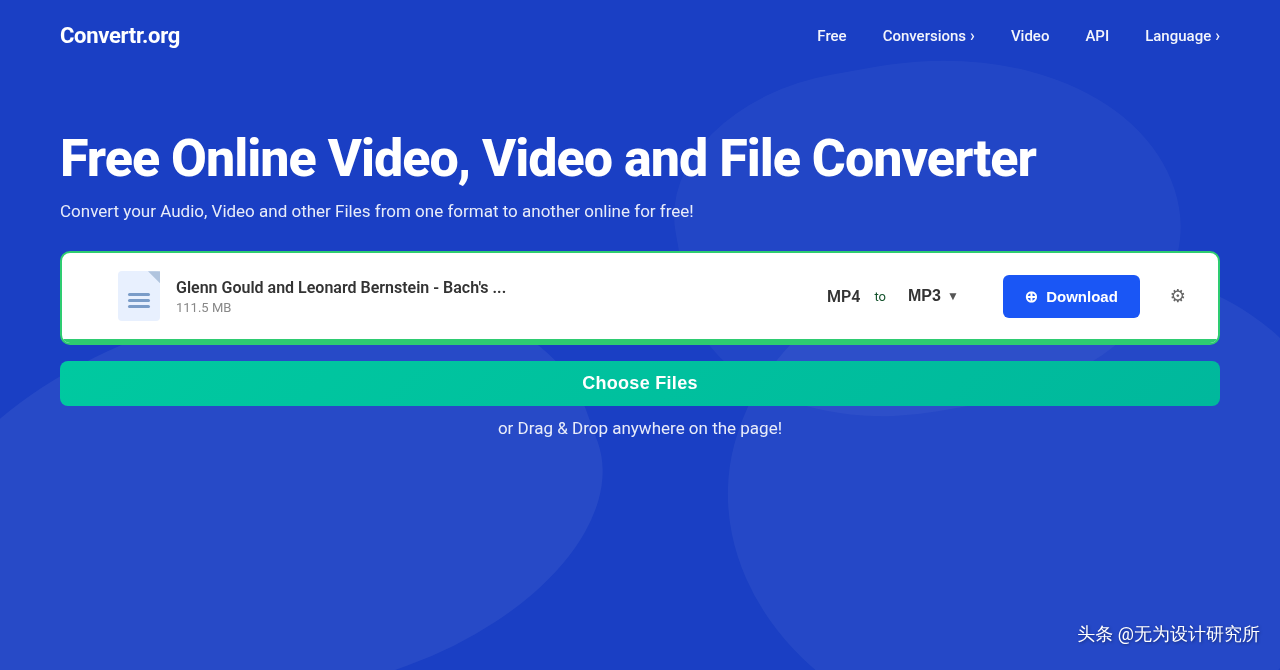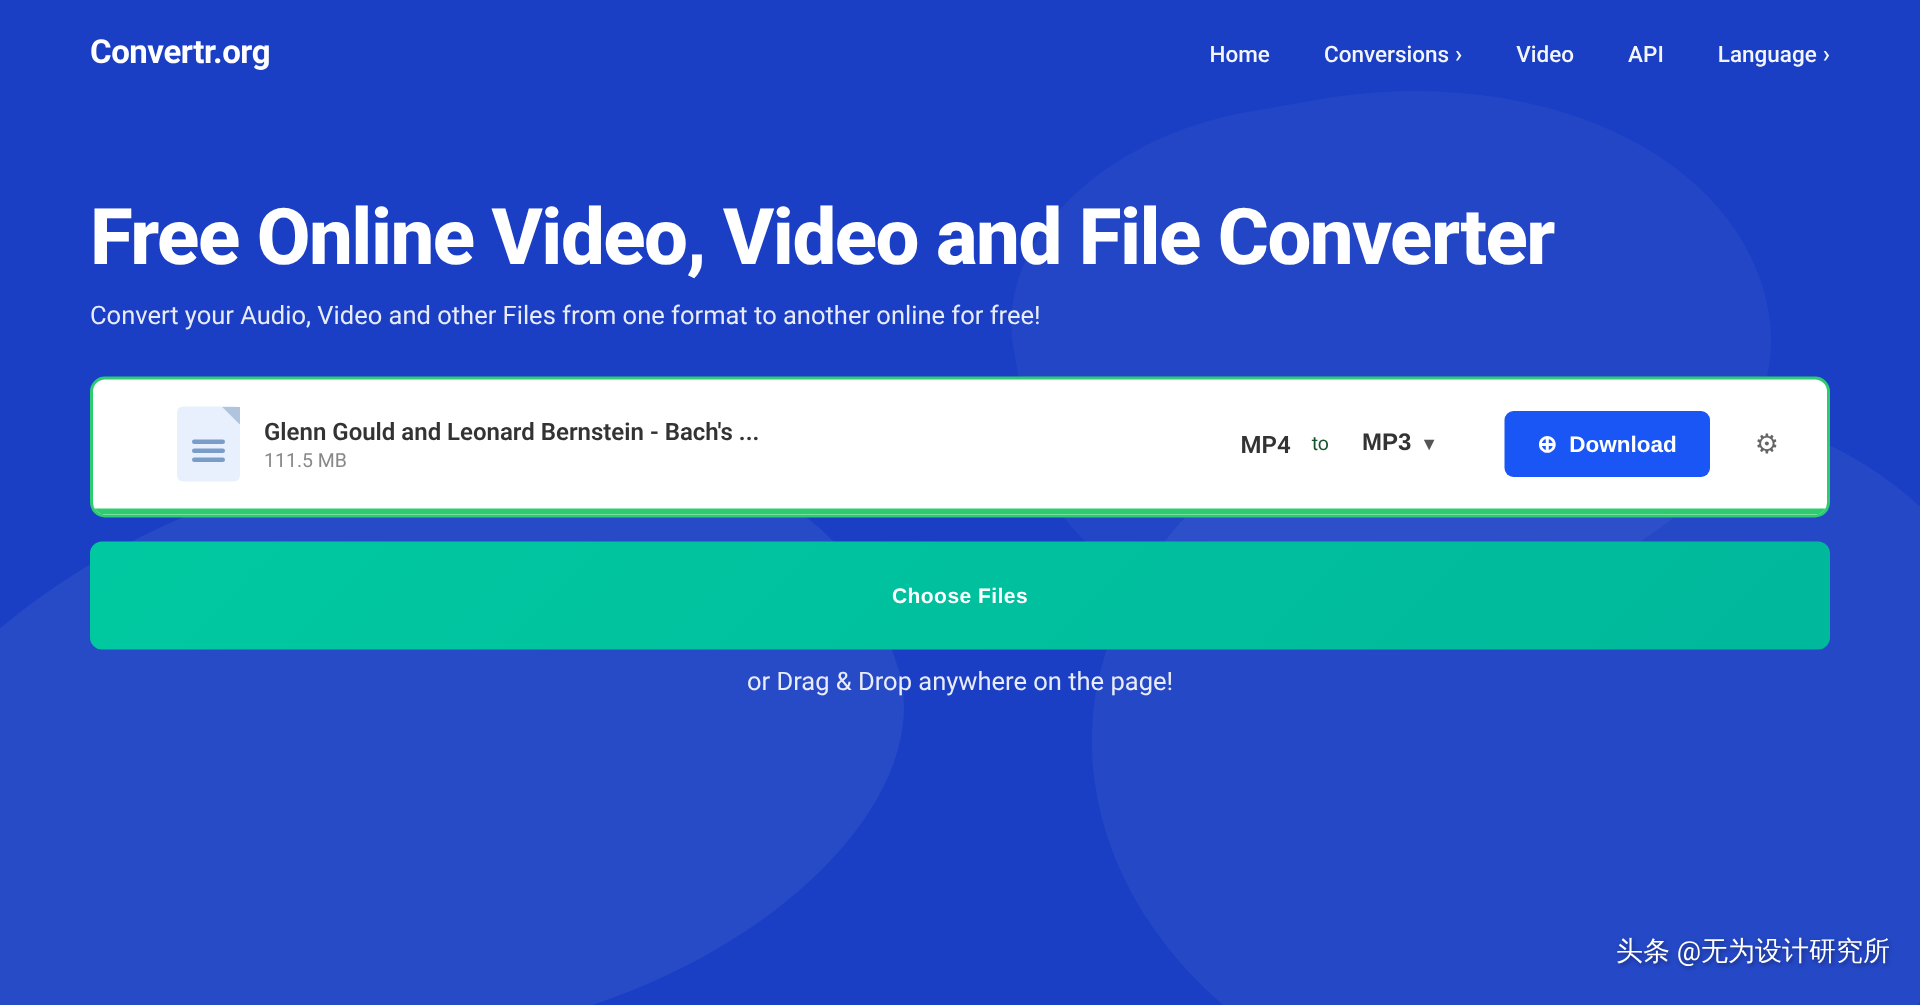--- a/index.html
+++ b/index.html
@@ -259,22 +259,22 @@
       border-radius: 0 0 2px 2px;
     }
 
     
     .choose-files-btn {
       width: 100%;
       background: linear-gradient(135deg, #00c9a0, #00b89c);
       color: white;
       border: none;
       border-radius: 8px;
-      padding: 28px;
-      font-size: 14px;
+      padding: 12px;
+      font-size: 18px;
       font-weight: 600;
       cursor: pointer;
       letter-spacing: 0.3px;
       text-align: center;
     }
 
     .drag-drop-text {
       color: rgba(255,255,255,0.85);
       font-size: 15px;
       text-align: center;
@@ -299,21 +299,21 @@
 <div class="bg-wrapper">
   <div class="bg-wave1"></div>
   <div class="bg-wave2"></div>
   <div class="bg-wave3"></div>
 </div>
 
 <nav>
   <div class="nav-logo">Convertr.org</div>
   <ul class="nav-links">
     <li>
-      <a href="#">Home</a>
+      <a href="#">Free</a>
     </li>
     <li>
       <a href="#" class="has-arrow">Conversions</a>
     </li>
     <li>
       <a href="#">Video</a>
     </li>
     <li>
       <a href="#">API</a>
     </li>

